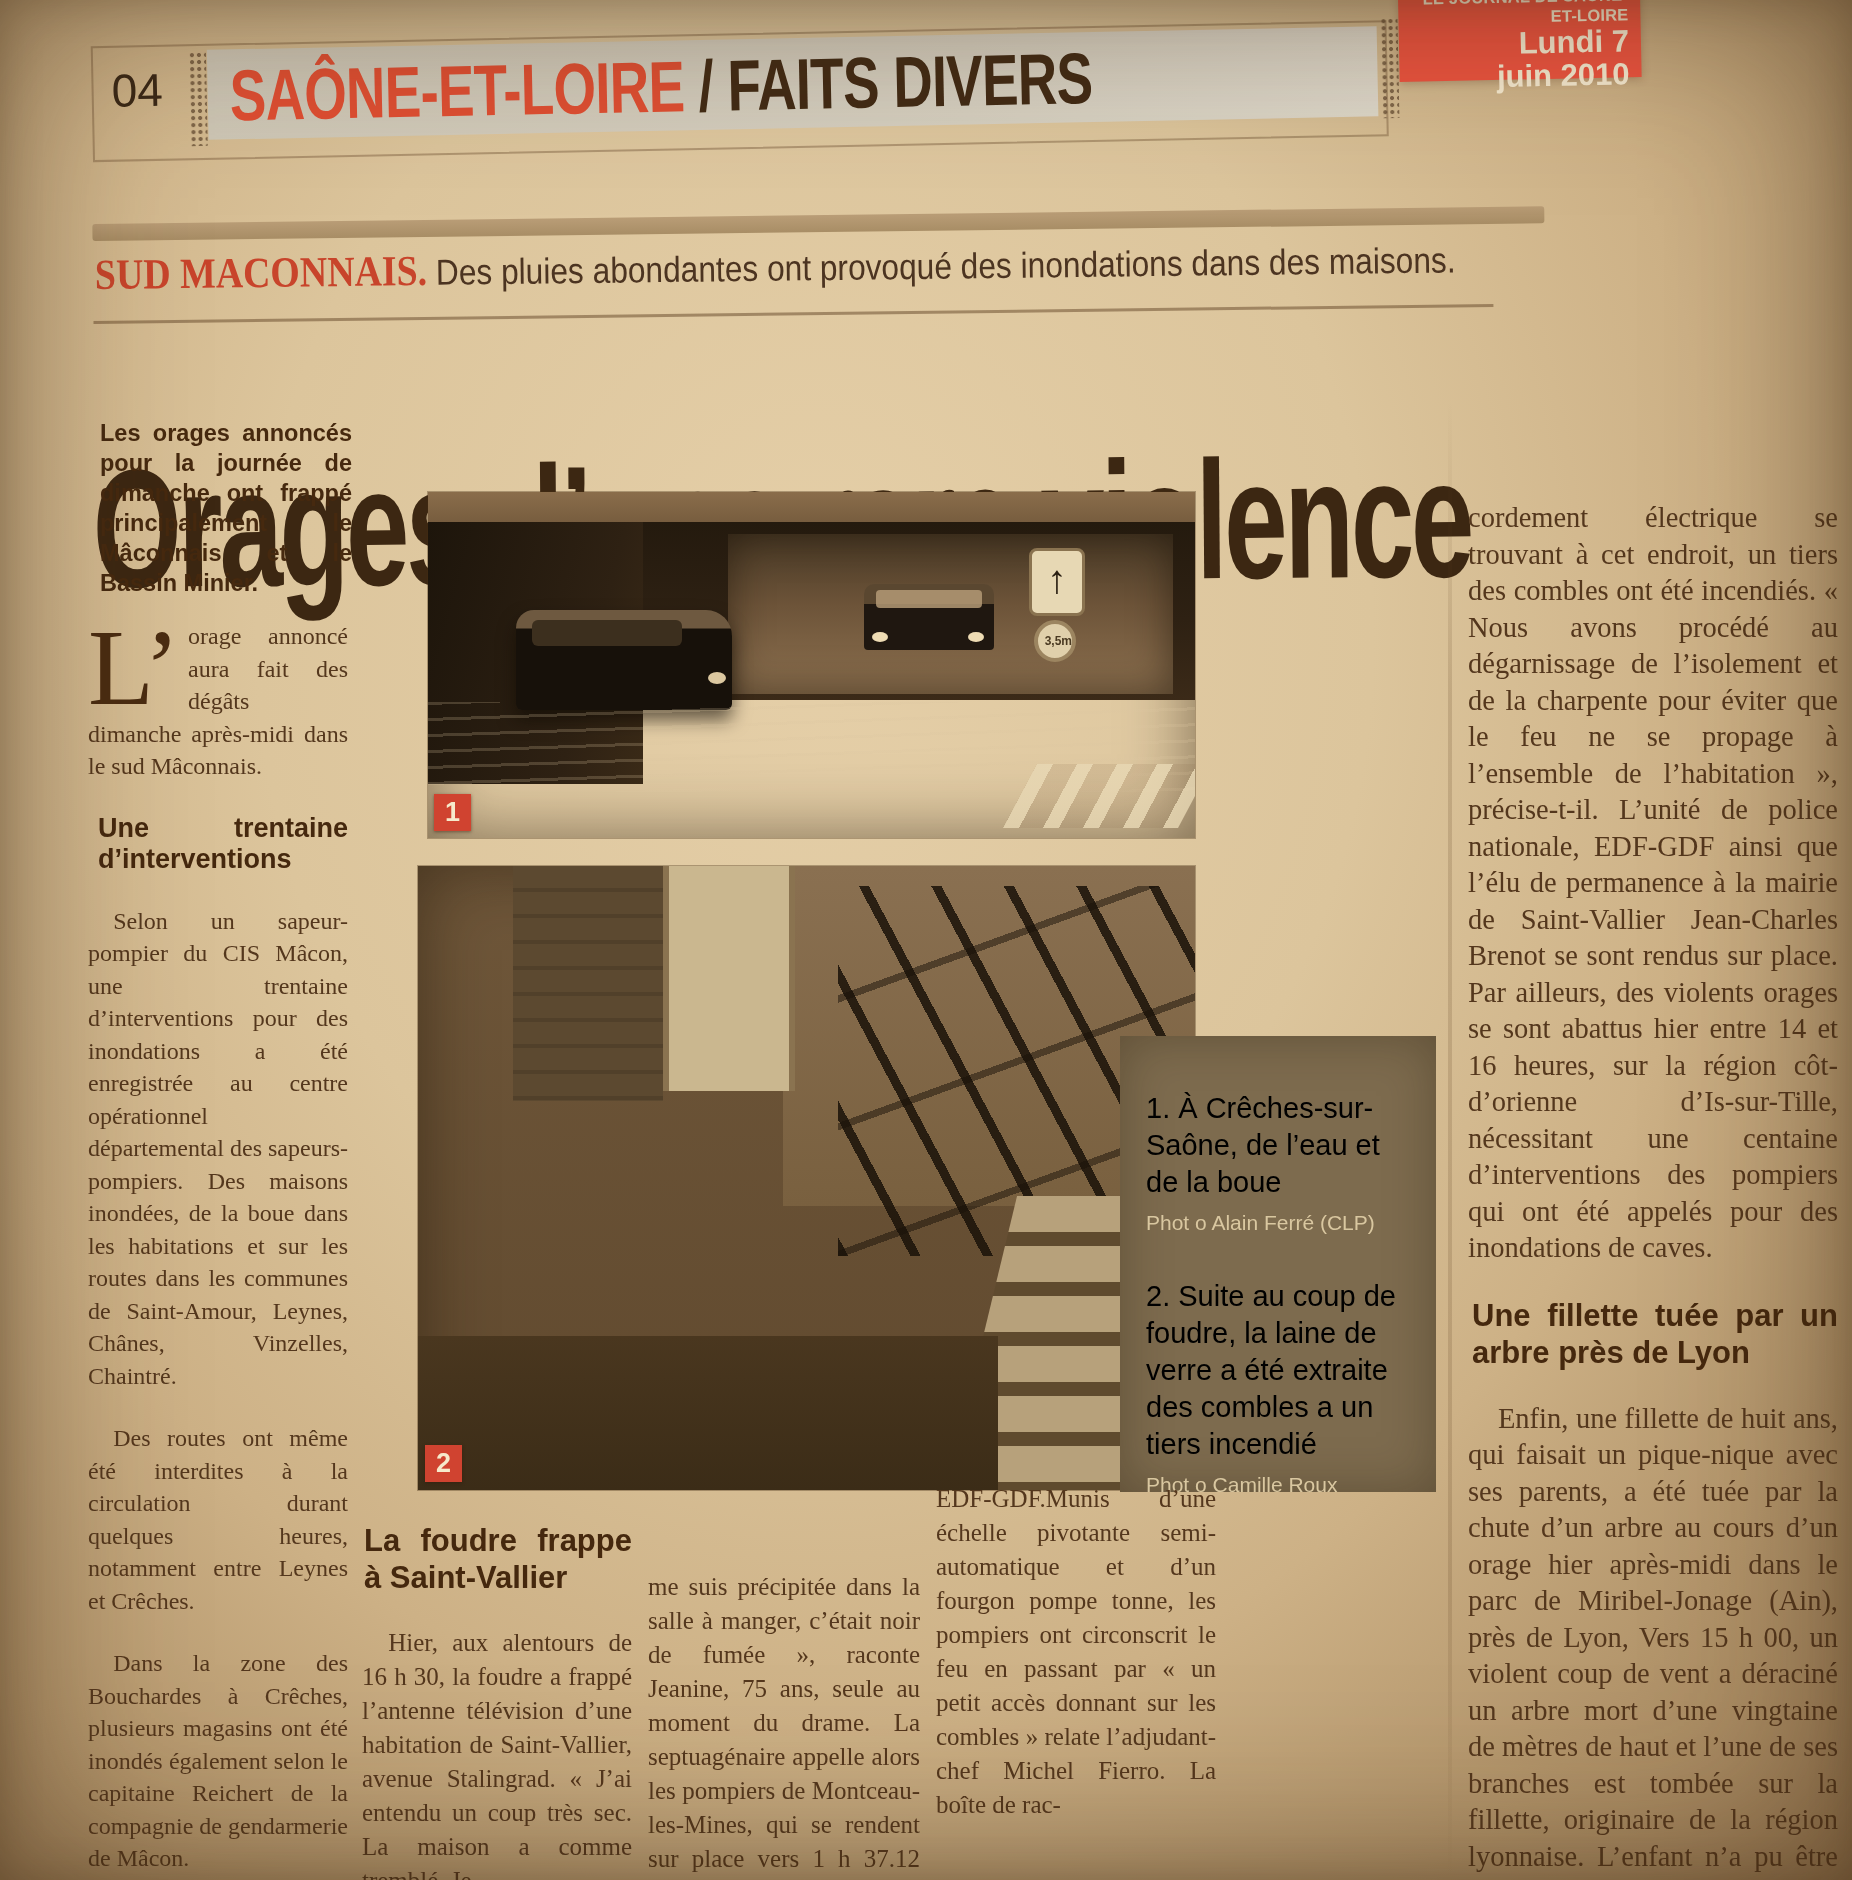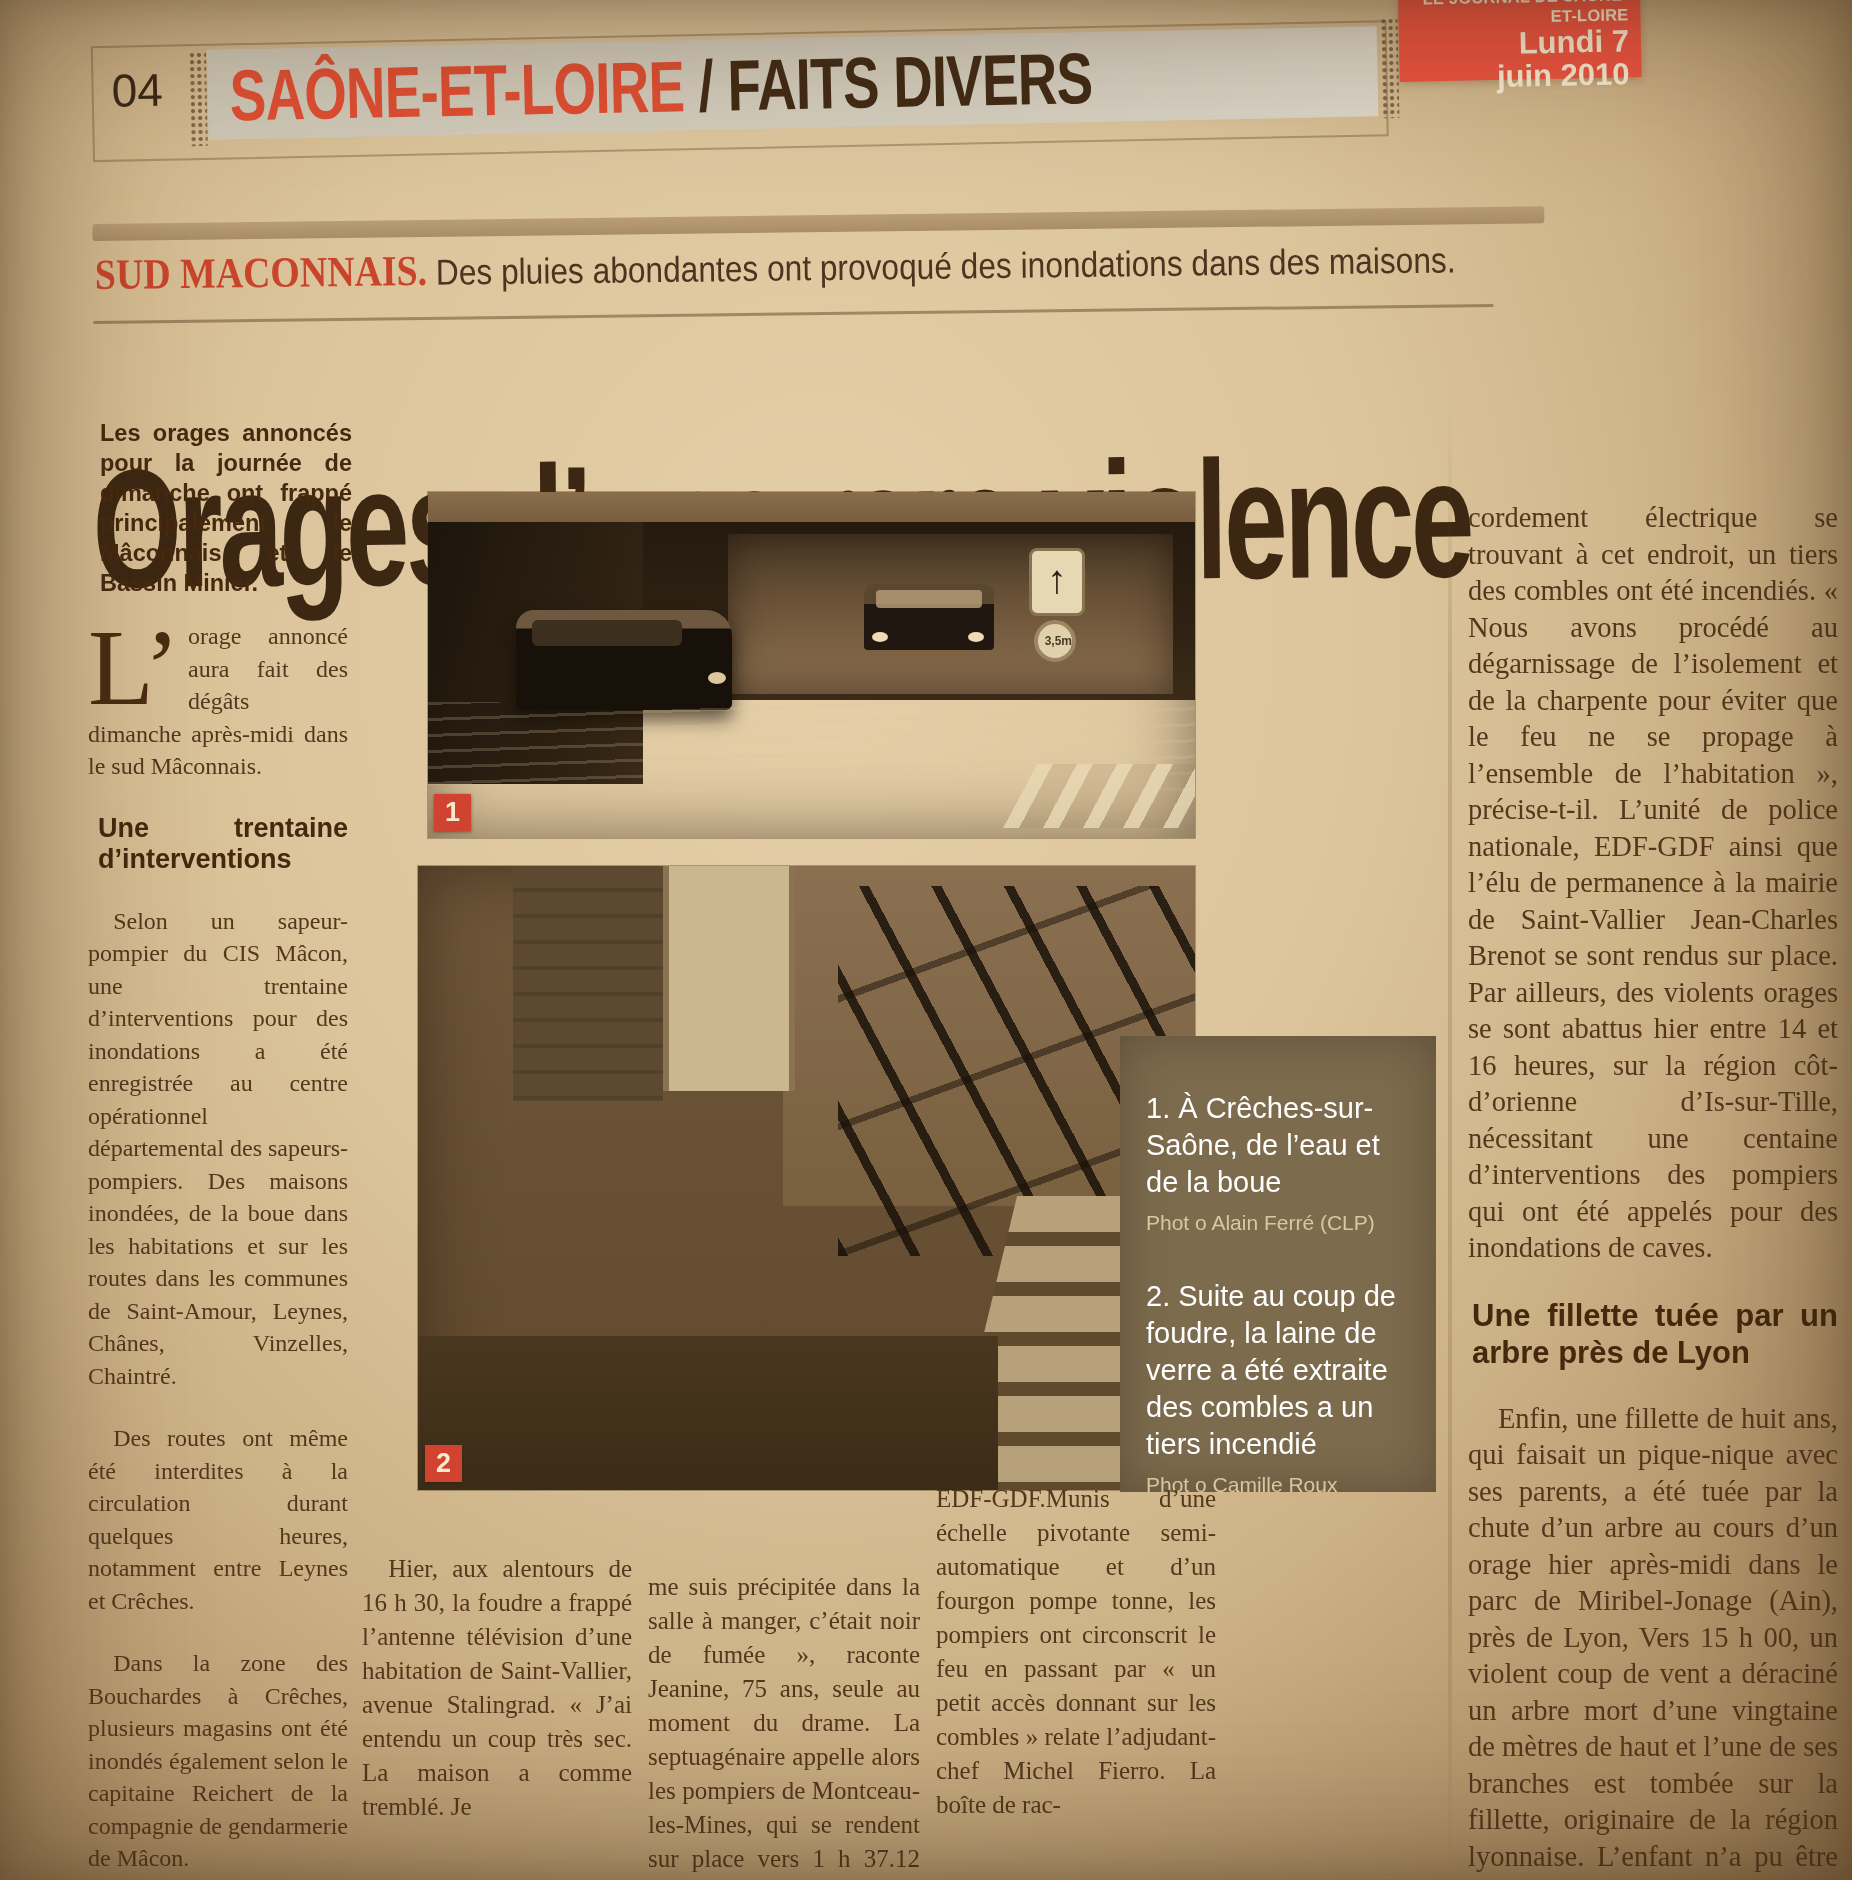--- a/index.html
+++ b/index.html
@@ -130,21 +130,21 @@
   .badge{position:absolute;width:37px;height:37px;background:#d04330;color:#f6e9cb;
     font-family:"Liberation Sans",sans-serif;font-weight:700;font-size:27px;line-height:37px;
     text-align:center;box-shadow:0 1px 3px rgba(50,25,10,.5);}
   .badge1{left:6px;bottom:7px;}
   .badge2{left:7px;bottom:8px;}
 
   
   .capbox{position:absolute;left:1120px;top:1036px;width:316px;height:456px;background:#7d6b4e;
     box-sizing:border-box;padding:54px 20px 20px 26px;font-family:"Liberation Sans",sans-serif;
     box-shadow:inset 0 0 50px rgba(40,28,12,.35);}
-  .cap{font-size:29px;line-height:37px;color:#ffffff;}
+  .cap{font-size:29px;line-height:37px;color:#000000;}
   .credit{font-size:21px;line-height:26px;color:#d9c7a0;margin-top:9px;}
   .capgap{height:42px;}
 </style>
 </head>
 <body>
 
 <div class="page">
 
   <div class="hdr">
     <div class="hdr-border"></div>
@@ -205,20 +205,21 @@
 
   <div class="capbox">
     <div class="cap">1. À Crêches-sur-Saône, de l’eau et de la boue</div>
     <div class="credit">Phot o Alain Ferré (CLP)</div>
     <div class="capgap"></div>
     <div class="cap">2. Suite  au coup de foudre, la laine de verre a été extraite des combles a un tiers incendié</div>
     <div class="credit">Phot o Camille Roux</div>
   </div>
 
   <div class="bcol col2 serifcol">
+    <p class="subhead-lg">La foudre frappe à Saint-Vallier</p>
     <p class="indent">Hier, aux alentours de 16 h 30, la foudre a frappé l’antenne télévision d’une habitation de Saint-Vallier, avenue Stalingrad. « J’ai entendu un coup très sec. La maison a comme tremblé. Je</p>
   </div>
   <div class="bcol col3 serifcol">
     <p>me suis précipitée dans la salle à manger, c’était noir de fumée », raconte Jeanine, 75 ans, seule au moment du drame. La septuagénaire appelle alors les pompiers de Montceau-les-Mines, qui se rendent sur place vers 1 h 37.12 pompiers et</p>
   </div>
   <div class="bcol col4 serifcol">
     <p>EDF-GDF.Munis d’une échelle pivotante semi-automatique et d’un fourgon pompe tonne, les pompiers ont circonscrit le feu en passant par « un petit accès donnant sur les combles » relate l’adjudant-chef Michel Fierro. La boîte de rac-</p>
   </div>
 
   <div class="col5 serifcol">

